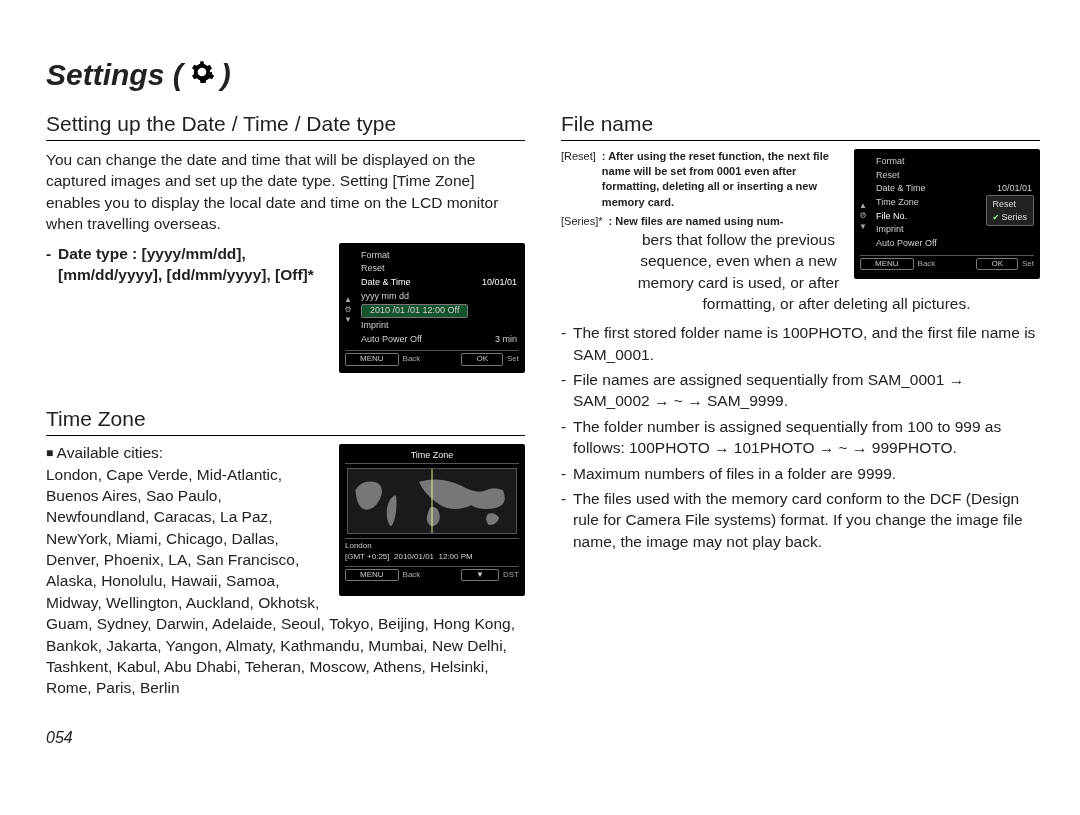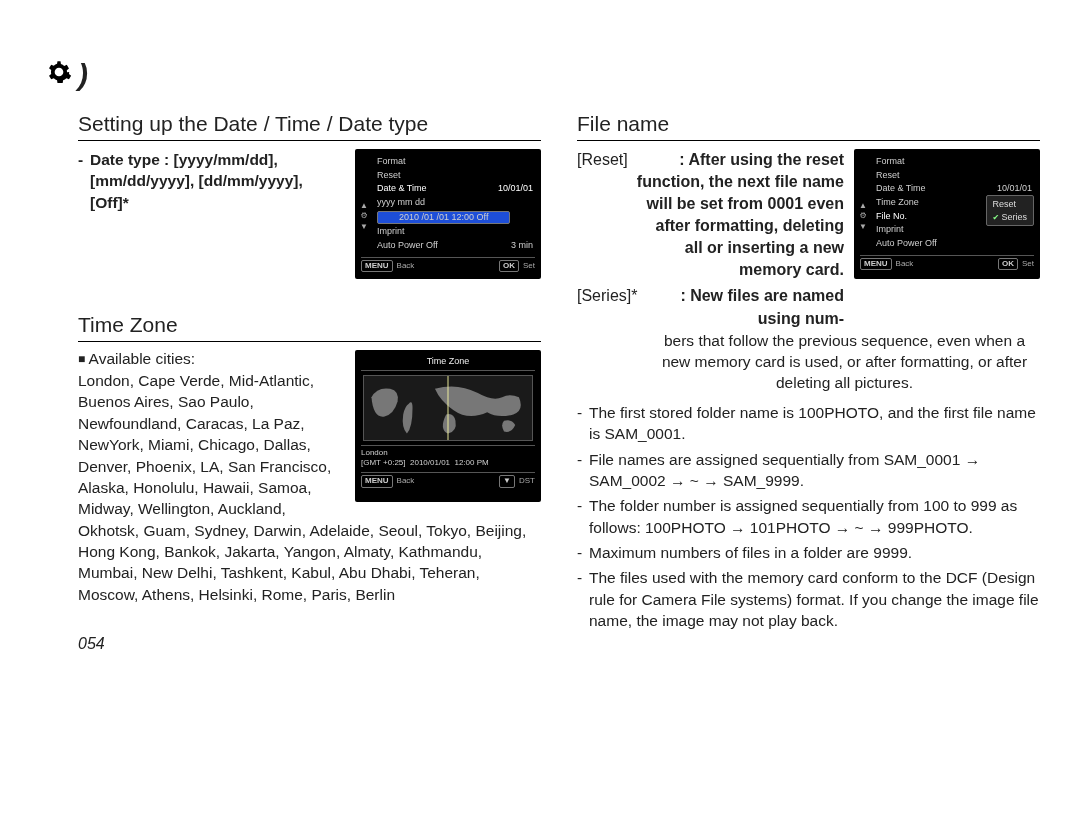--- a/index.html
+++ b/index.html
@@ -23,21 +23,20 @@
     align-items: center;
     gap: 6px;
   }
   .gear {
     display: inline-block;
     vertical-align: middle;
   }
   .columns {
     display: flex;
     gap: 36px;
-    margin-left: 32px;
   }
   .col {
     flex: 1 1 50%;
     min-width: 0;
   }
   .section-h {
     font-size: 21px;
     font-weight: 400;
     border-bottom: 1px solid #000;
     padding-bottom: 4px;
@@ -82,24 +81,23 @@
     float: right;
     margin: 0 0 8px 10px;
   }
   .text-wrap-block {
     overflow: visible;
   }
   .text-wrap-block::after { content:""; display:block; clear:both; }
   .def {
     display: flex;
     gap: 6px;
-    font-size: 16px;
+    font-size: 11px;
     line-height: 1.38;
     margin: 0 0 4px 0;
-    text-align: right;
   }
   .def-key { white-space: nowrap; }
   .def-val { flex: 1; font-weight: bold; }
   .cities {
     font-size: 15.5px;
     line-height: 1.38;
     margin: 0;
   }
   .page-number {
     font-weight: normal;
@@ -172,42 +170,44 @@
     border:1px solid #555;
     height:66px;
     margin:4px 2px;
     position:relative;
     overflow:hidden;
   }
   .lcd-map svg { width:100%; height:100%; display:block; }
   .hairline { border-top:1px solid #555; margin:2px 0; }
   .pill {
     display:inline-block; border:1px solid #777; border-radius:2px;
-    padding:0 3px; font-size:8px; margin-right:4px; color:#ccc;font-weight:bold;
+    padding:0 14px; font-size:8px; margin-right:4px; color:#ccc;
   }
 </style>
 </head>
 <body>
 
 <div class="page">
 
   <h1 class="page-title">
+    <span>Settings (</span>
     <span class="gear">
       <svg width="26" height="26" viewBox="0 0 24 24" fill="#000">
           <path d="M12 8a4 4 0 1 0 0 8 4 4 0 0 0 0-8zm9.4 4c0 .6-.1 1.2-.2 1.8l2 1.6-2 3.4-2.4-1a8 8 0 0 1-3 1.8l-.4 2.6H10.6l-.4-2.6a8 8 0 0 1-3-1.8l-2.4 1-2-3.4 2-1.6C4.7 13.2 4.6 12.6 4.6 12s.1-1.2.2-1.8l-2-1.6 2-3.4 2.4 1a8 8 0 0 1 3-1.8L10.6 2h2.8l.4 2.6a8 8 0 0 1 3 1.8l2.4-1 2 3.4-2 1.6c.1.6.2 1.2.2 1.8z"></path>
         </svg>
     </span>
     <span> )</span>
   </h1>
 
   <div class="columns">
 
     <div class="col">
 
       <h2 class="section-h">Setting up the Date / Time / Date type</h2>
+      <p>You can change the date and time that will be displayed on the captured images and set up the date type. Setting [Time Zone] enables you to display the local date and time on the LCD monitor when travelling overseas.</p>
 
       <div class="text-wrap-block">
         <div class="float-right-figure lcd-wrap">
           <div class="lcd lcd-inner">
             <div class="lcd-side">
                 <span>▲</span>
                 <span>⚙</span>
                 <span>▼</span>
               </div>
             <div style="margin-left:14px;">
@@ -221,21 +221,21 @@
                 </div>
               <div class="lcd-row sel">
                   <span>Date &amp; Time</span>
                   <span>10/01/01</span>
                 </div>
               <div class="lcd-row">
                   <span>yyyy mm dd</span>
                   <span></span>
                 </div>
               <div class="lcd-row">
-                  <span style="background:#1d4ed8;border:1px solid #777;border-radius:2px;padding:0 21px;">2010 /01 /01  12:00  Off</span>
+                  <span style="background:#14532d;border:1px solid #777;border-radius:2px;padding:0 8px;">2010 /01 /01  12:00  Off</span>
                 </div>
               <div class="lcd-row">
                   <span>Imprint</span>
                   <span></span>
                 </div>
               <div class="lcd-row">
                   <span>Auto Power Off</span>
                   <span>3 min</span>
                 </div>
             </div>

